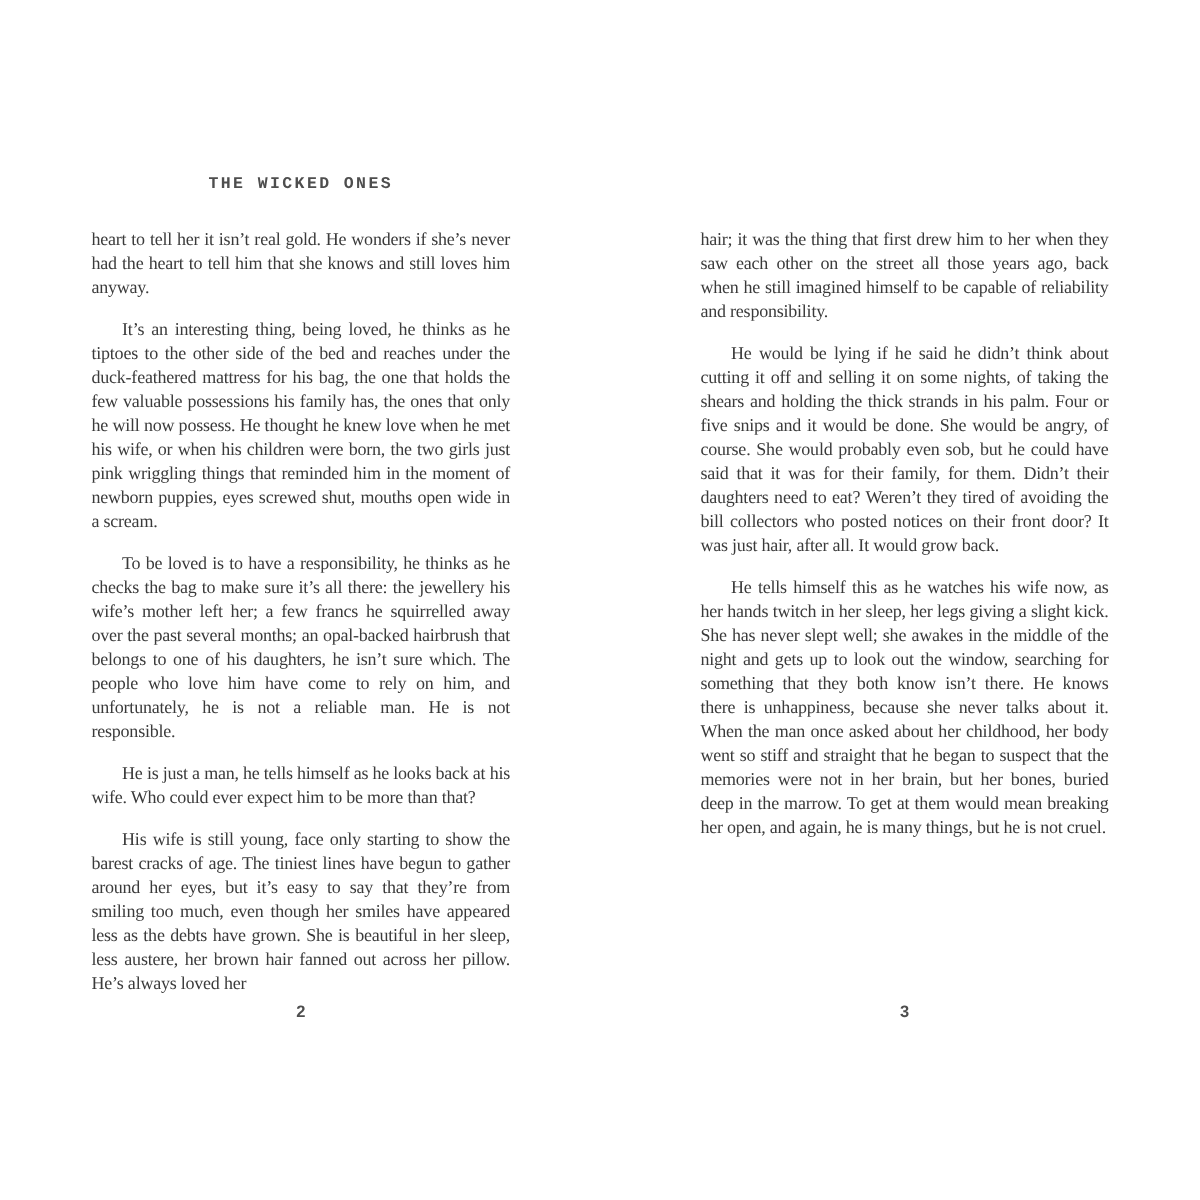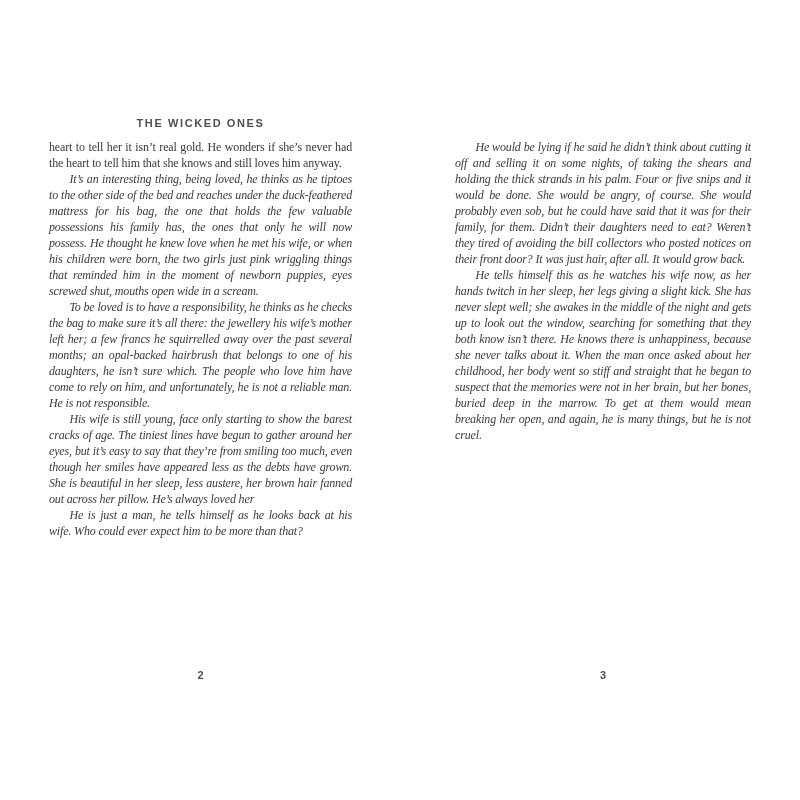--- a/index.html
+++ b/index.html
@@ -27,44 +27,43 @@
   }
   .page-left  { left: 49px;  width: 303px; }
   .page-right { left: 455px; width: 296px; }
 
   .running-head {
     position: absolute;
     top: 117px;
     left: 0;
     width: 100%;
     text-align: center;
-    font-family: Liberation Sans, sans-serif;
+    font-family: Liberation Mono, monospace;
     font-weight: bold;
     font-size: 11px;
     letter-spacing: 1.6px;
     color: #4e4e4e;
   }
   .page-body {
     position: absolute;
     top: 139px;
     left: 0;
     width: 100%;
     text-align: justify;
     font-size: 12px;
     line-height: 16px;
     letter-spacing: -0.15px;
     color: #3a3a3a;
   }
   .page-body p {
-    margin: 0;
+    margin: 12px;
     padding: 0;
   }
   .page-body p.indent {
     text-indent: 1.7em;
-    font-style: italic;
   }
   .folio {
     position: absolute;
     top: 669px;
     left: 0;
     width: 100%;
     text-align: center;
     font-family: "Liberation Sans", sans-serif;
     font-weight: bold;
     font-size: 11px;
@@ -75,27 +74,28 @@
 <body>
 
 <div class="spread">
 
   <div class="page page-left">
     <div class="running-head">THE WICKED ONES</div>
     <div class="page-body">
       <p>heart to tell her it isn’t real gold. He wonders if she’s never had the heart to tell him that she knows and still loves him anyway.</p>
       <p class="indent">It’s an interesting thing, being loved, he thinks as he tiptoes to the other side of the bed and reaches under the duck-feathered mattress for his bag, the one that holds the few valuable possessions his family has, the ones that only he will now possess. He thought he knew love when he met his wife, or when his children were born, the two girls just pink wriggling things that reminded him in the moment of newborn puppies, eyes screwed shut, mouths open wide in a scream.</p>
       <p class="indent">To be loved is to have a responsibility, he thinks as he checks the bag to make sure it’s all there: the jewellery his wife’s mother left her; a few francs he squirrelled away over the past several months; an opal-backed hairbrush that belongs to one of his daughters, he isn’t sure which. The people who love him have come to rely on him, and unfortunately, he is not a reliable man. He is not responsible.</p>
+      <p class="indent">He is just a man, he tells himself as he looks back at his wife. Who could ever expect him to be more than that?</p>
       <p class="indent">His wife is still young, face only starting to show the barest cracks of age. The tiniest lines have begun to gather around her eyes, but it’s easy to say that they’re from smiling too much, even though her smiles have appeared less as the debts have grown. She is beautiful in her sleep, less austere, her brown hair fanned out across her pillow. He’s always loved her</p>
-      <p class="indent">He is just a man, he tells himself as he looks back at his wife. Who could ever expect him to be more than that?</p>
     </div>
     <div class="folio">2</div>
   </div>
 
   <div class="page page-right">
     <div class="page-body">
+      <p>hair; it was the thing that first drew him to her when they saw each other on the street all those years ago, back when he still imagined himself to be capable of reliability and responsibility.</p>
       <p class="indent">He would be lying if he said he didn’t think about cutting it off and selling it on some nights, of taking the shears and holding the thick strands in his palm. Four or five snips and it would be done. She would be angry, of course. She would probably even sob, but he could have said that it was for their family, for them. Didn’t their daughters need to eat? Weren’t they tired of avoiding the bill collectors who posted notices on their front door? It was just hair, after all. It would grow back.</p>
       <p class="indent">He tells himself this as he watches his wife now, as her hands twitch in her sleep, her legs giving a slight kick. She has never slept well; she awakes in the middle of the night and gets up to look out the window, searching for something that they both know isn’t there. He knows there is unhappiness, because she never talks about it. When the man once asked about her childhood, her body went so stiff and straight that he began to suspect that the memories were not in her brain, but her bones, buried deep in the marrow. To get at them would mean breaking her open, and again, he is many things, but he is not cruel.</p>
     </div>
     <div class="folio">3</div>
   </div>
 
 </div>
 
 </body></html>

